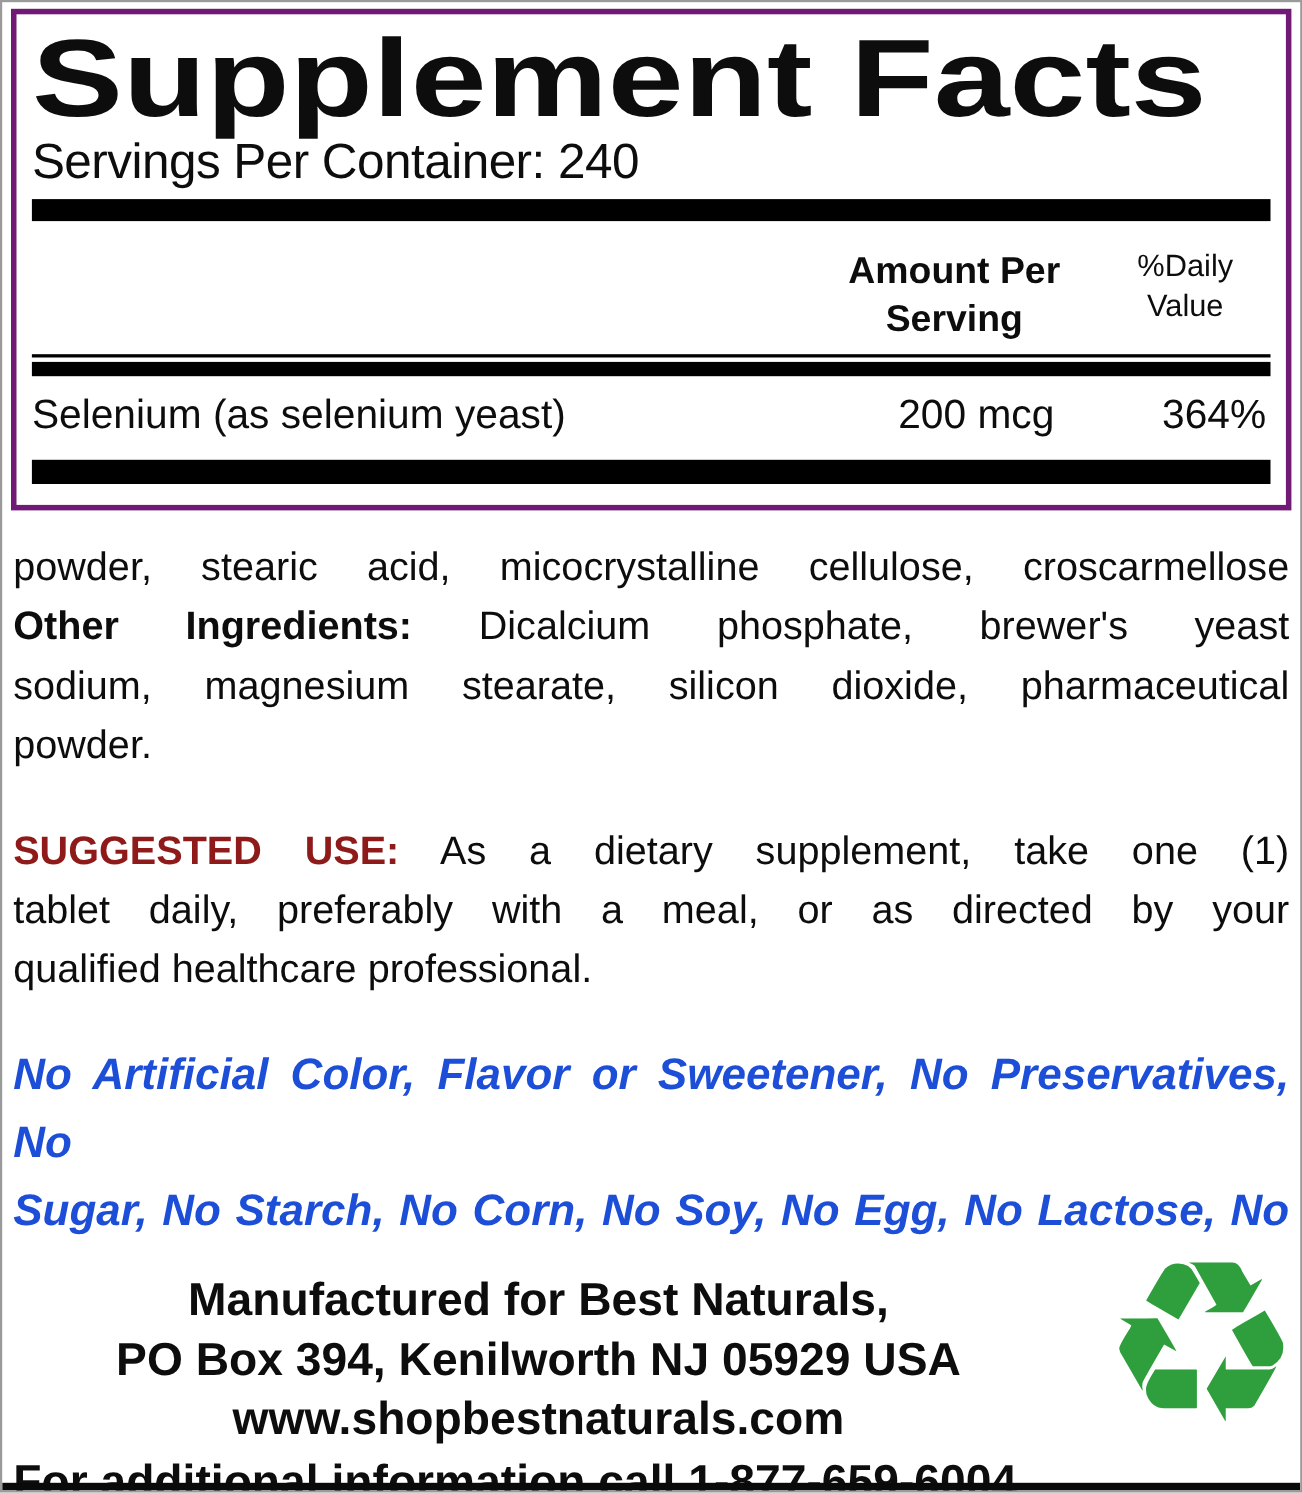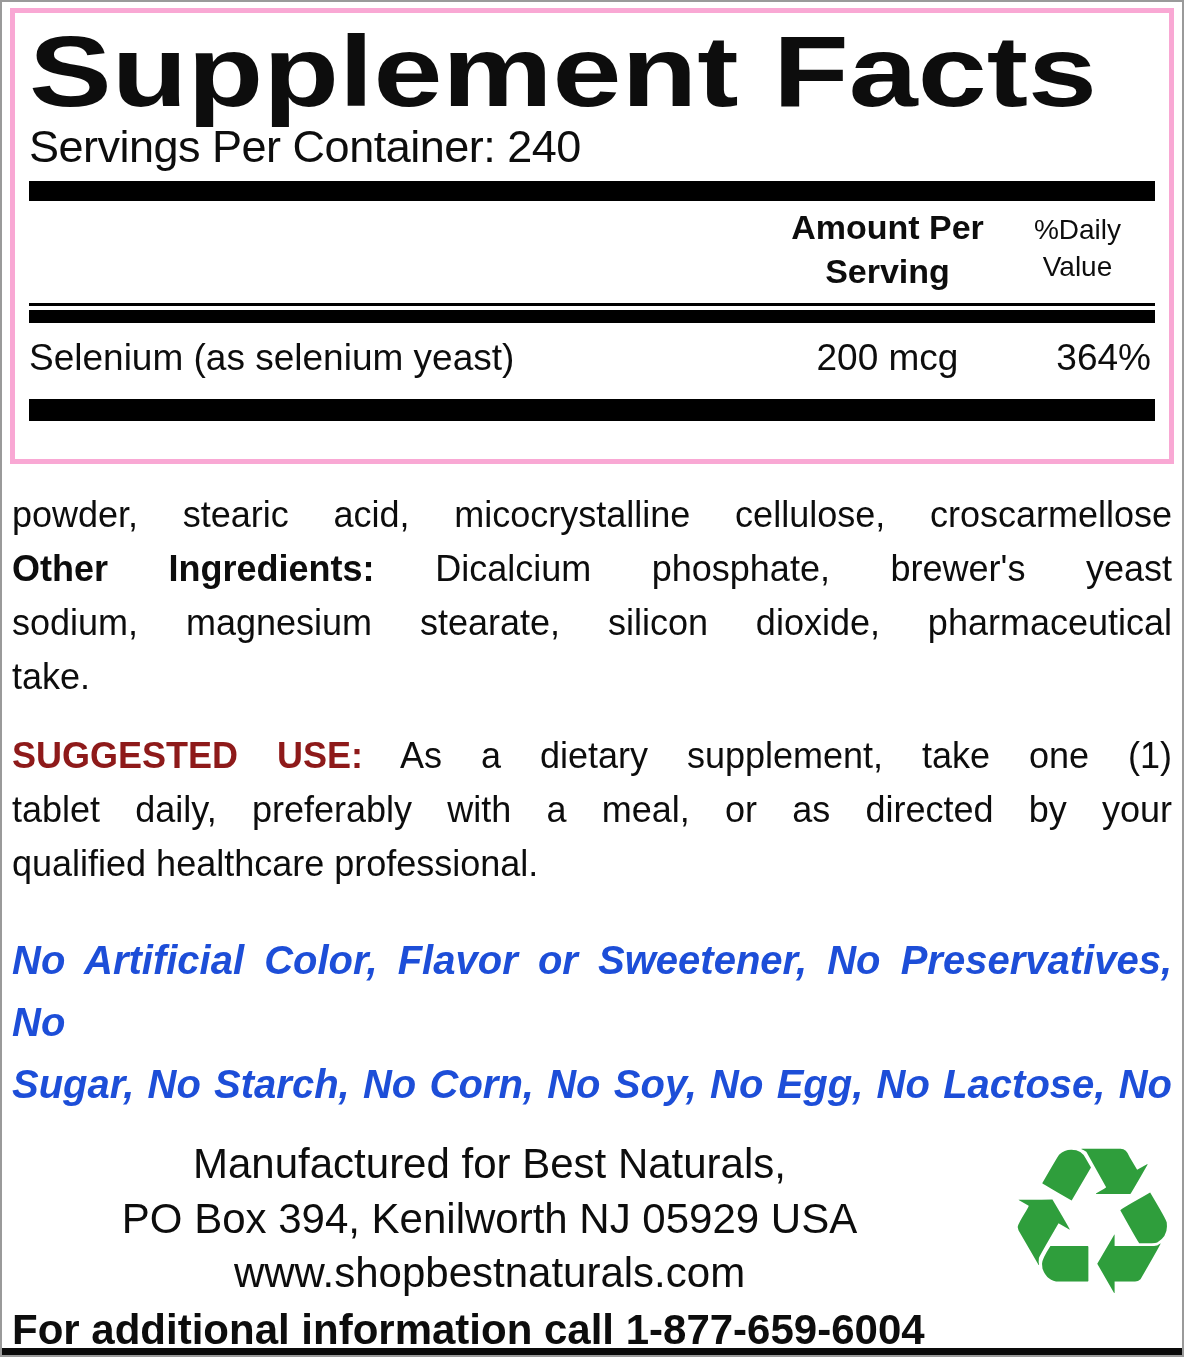--- a/index.html
+++ b/index.html
@@ -6,59 +6,59 @@
   html,body { background:#fff; }
   body { font-family:"Liberation Sans", sans-serif; color:#0d0d0d; }
   #page {
     position:relative; width:1184px; height:1357px; background:#fff;
     border:2px solid #9a9a9a; overflow:hidden;
   }
 
   
   .facts-panel {
     margin:6px 8px 0 8px;
-    border:5px solid #f9a8d4;
+    border:5px solid #701a75;
     padding:6px 14px 0 14px;
     height:456px;
   }
   .facts-title {
     font-size:100px; font-weight:bold; line-height:1.04;
     letter-spacing:0px; white-space:nowrap;
     display:inline-block; transform:scaleX(1.24); transform-origin:0 50%;
   }
   .serving-line { font-size:45px; line-height:1.06; letter-spacing:-0.5px; }
   .bar { background:#000; width:100%; }
   .bar-top { height:20px; margin-top:10px; }
-  .hdr-row { display:flex; align-items:center; padding:4px 0 10px 0; }
+  .hdr-row { display:flex; align-items:flex-start; padding:23px 0 10px 0;gap:20px; }
   .hdr-spacer { flex:1; }
   .hdr-amount { width:225px; text-align:center; font-weight:bold; font-size:34px; line-height:1.3; }
   .hdr-dv { width:155px; text-align:center; font-weight:normal; font-size:28px; line-height:1.3; }
   .mid-rule { border-top:3px solid #000; }
   .bar-mid { height:13px; margin-top:4px; }
   .nutrient-row { display:flex; align-items:flex-start; padding:14px 0 12px 0; font-size:37px; }
   .nutrient-name { flex:1; text-align:left; }
   .nutrient-amount { width:225px; text-align:center; }
   .nutrient-dv { width:155px; text-align:right; padding-right:4px; }
   .bar-bottom { height:22px; margin-top:8px; }
 
   
   .para { margin:0 10px; font-size:36px; line-height:1.5; }
   .other-ingredients { margin-top:24px; }
   .jline { text-align:justify; text-align-last:justify; }
   .lastline { text-align:left; }
   .lead-bold { font-weight:bold; }
-  .suggested-use { margin-top:25px; }
+  .suggested-use { margin-top:42px; }
   .su-label { font-weight:bold; color:#8e1a1a; }
 
   .claims { margin:38px 10px 0 10px; font-size:40px; line-height:1.55;
     font-style:italic; font-weight:bold; color:#1d4ed8; }
 
   
   .footer { margin-top:22px; }
-  .footer-center { width:975px; text-align:center; font-weight:normal; font-size:42px; line-height:1.3; }
+  .footer-center { width:975px; text-align:center; font-weight:bold; font-size:42px; line-height:1.3; }
   .phone-line { margin:2px 0 0 10px; font-weight:bold; font-size:42px; line-height:1.3; text-align:left; }
 
   .recycle-icon {
     position:absolute; right:-2px; top:1118px;
     font-family:"DejaVu Sans", sans-serif;
     font-size:205px; line-height:1; color:#2f9e3c;
   }
   .bottom-bar { position:absolute; left:0; right:0; bottom:0; height:7px; background:#0a0a0a; }
 </style>
 </head>
@@ -89,21 +89,21 @@
       <div class="nutrient-dv">364%</div>
     </div>
 
     <div class="bar bar-bottom"></div>
   </div>
 
   <div class="para other-ingredients">
     <div class="jline">powder, stearic acid, micocrystalline cellulose, croscarmellose</div>
     <div class="jline"><span class="lead-bold">Other Ingredients:</span> <span>Dicalcium phosphate, brewer's yeast</span></div>
     <div class="jline">sodium, magnesium stearate, silicon dioxide, pharmaceutical</div>
-    <div class="lastline">take.</div>
+    <div class="lastline">powder.</div>
   </div>
 
   <div class="para suggested-use">
     <div class="jline"><span class="su-label">SUGGESTED USE:</span> <span>As a dietary supplement, take one (1)</span></div>
     <div class="jline">tablet daily, preferably with a meal, or as directed by your</div>
     <div class="lastline">qualified healthcare professional.</div>
   </div>
 
   <div class="claims">
     <div class="jline">No Artificial Color, Flavor or Sweetener, No Preservatives, No</div>

